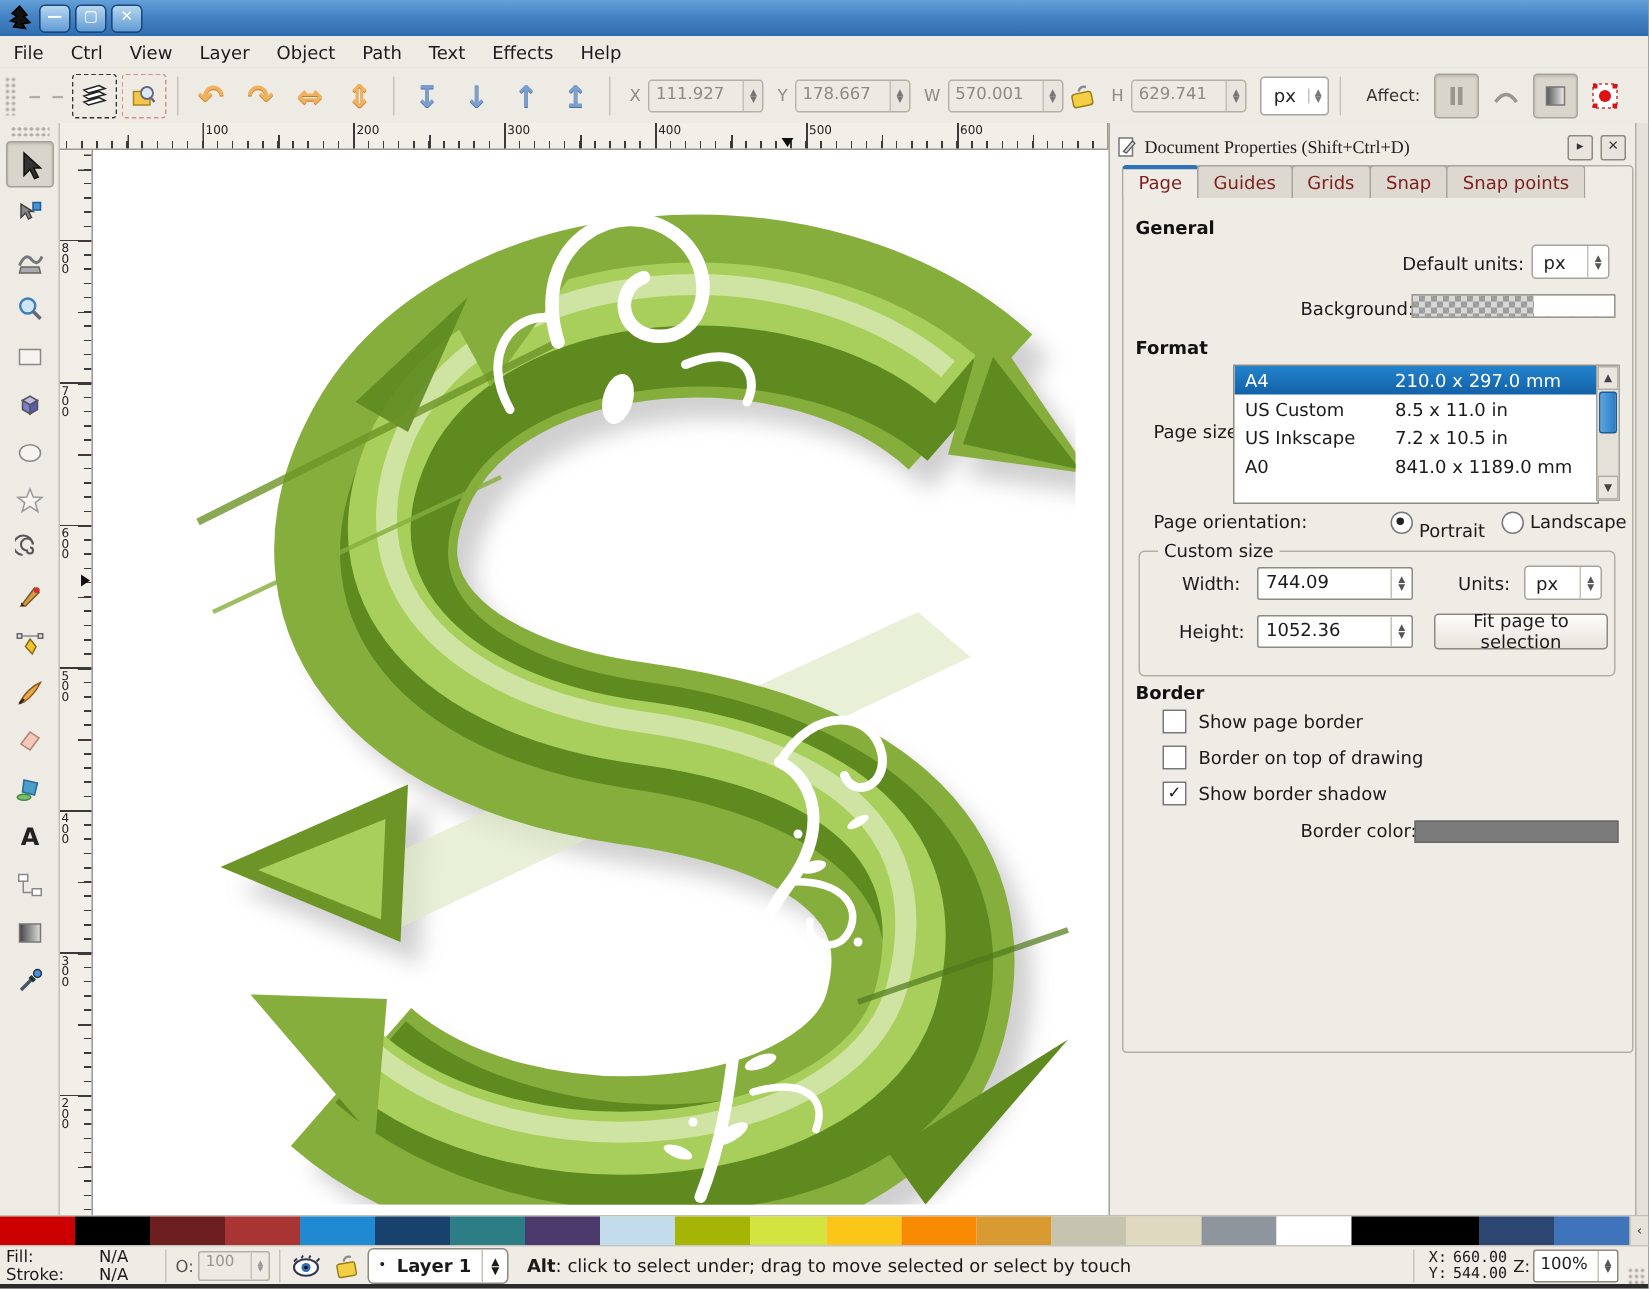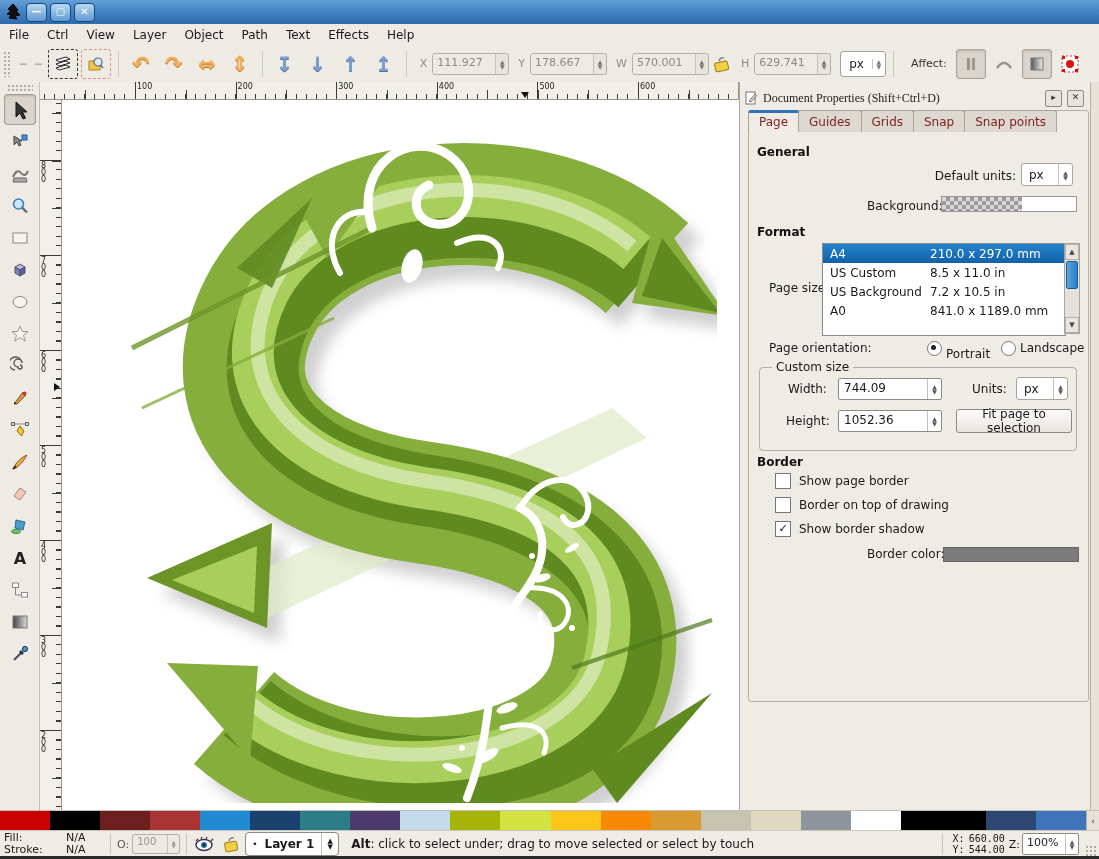--- a/index.html
+++ b/index.html
@@ -548,21 +548,21 @@
       <div class="listbox" style="left:73px;top:132px;width:242px;height:91px;overflow:hidden;" id="pagesize-list">
           <div class="listrow sel">
             <span class="c1">A4</span>
             <span class="c2">210.0 x 297.0 mm</span>
           </div>
           <div class="listrow">
             <span class="c1">US Custom</span>
             <span class="c2">8.5 x 11.0 in</span>
           </div>
           <div class="listrow">
-            <span class="c1">US Background</span>
+            <span class="c1">US Inkscape</span>
             <span class="c2">7.2 x 10.5 in</span>
           </div>
           <div class="listrow">
             <span class="c1">A0</span>
             <span class="c2">841.0 x 1189.0 mm</span>
           </div>
         </div>
       <div class="vscroll" style="left:315px;top:132px;height:91px;">
         <div class="ab">▲</div>
         <div class="thumb"></div>

